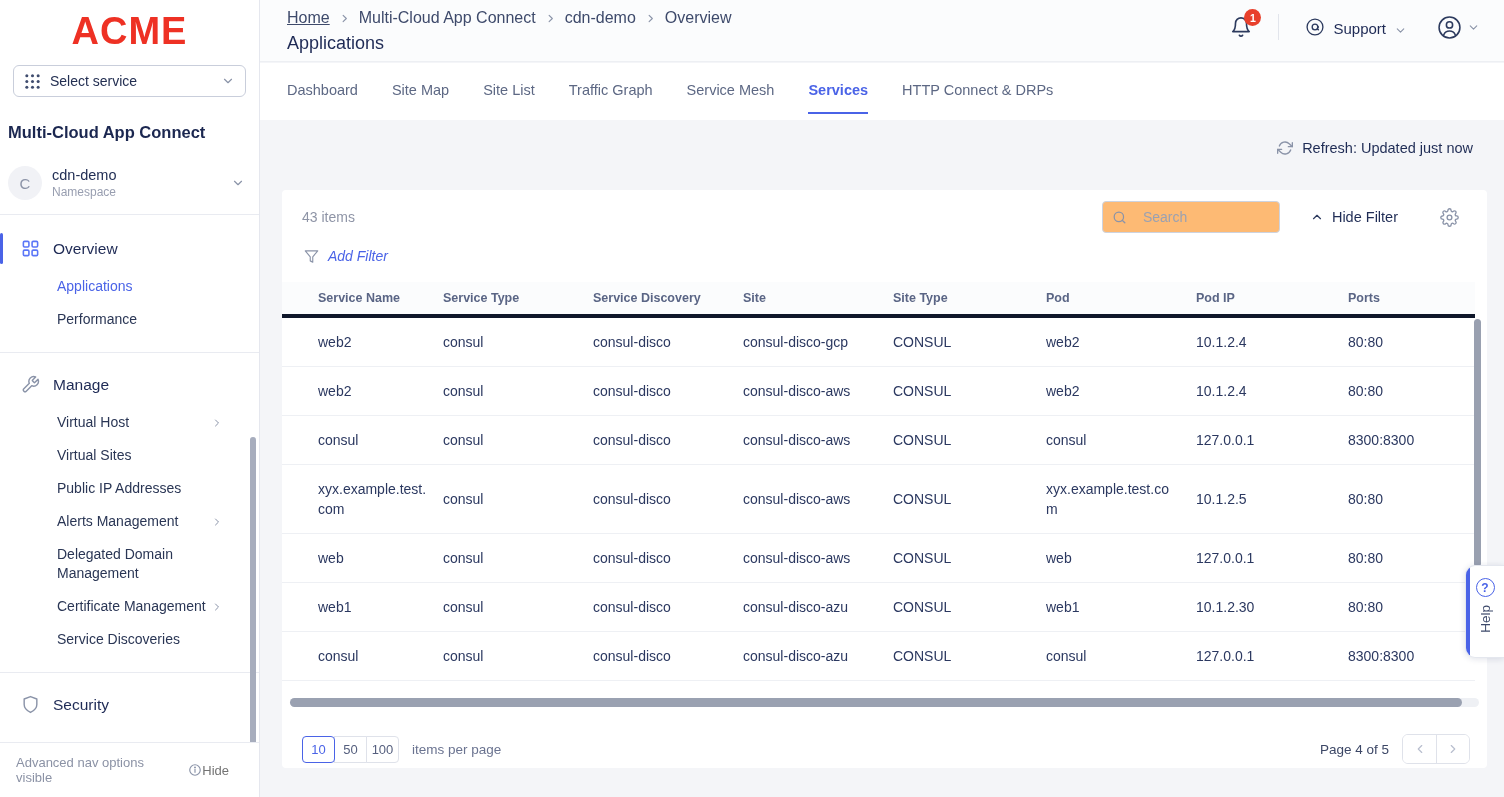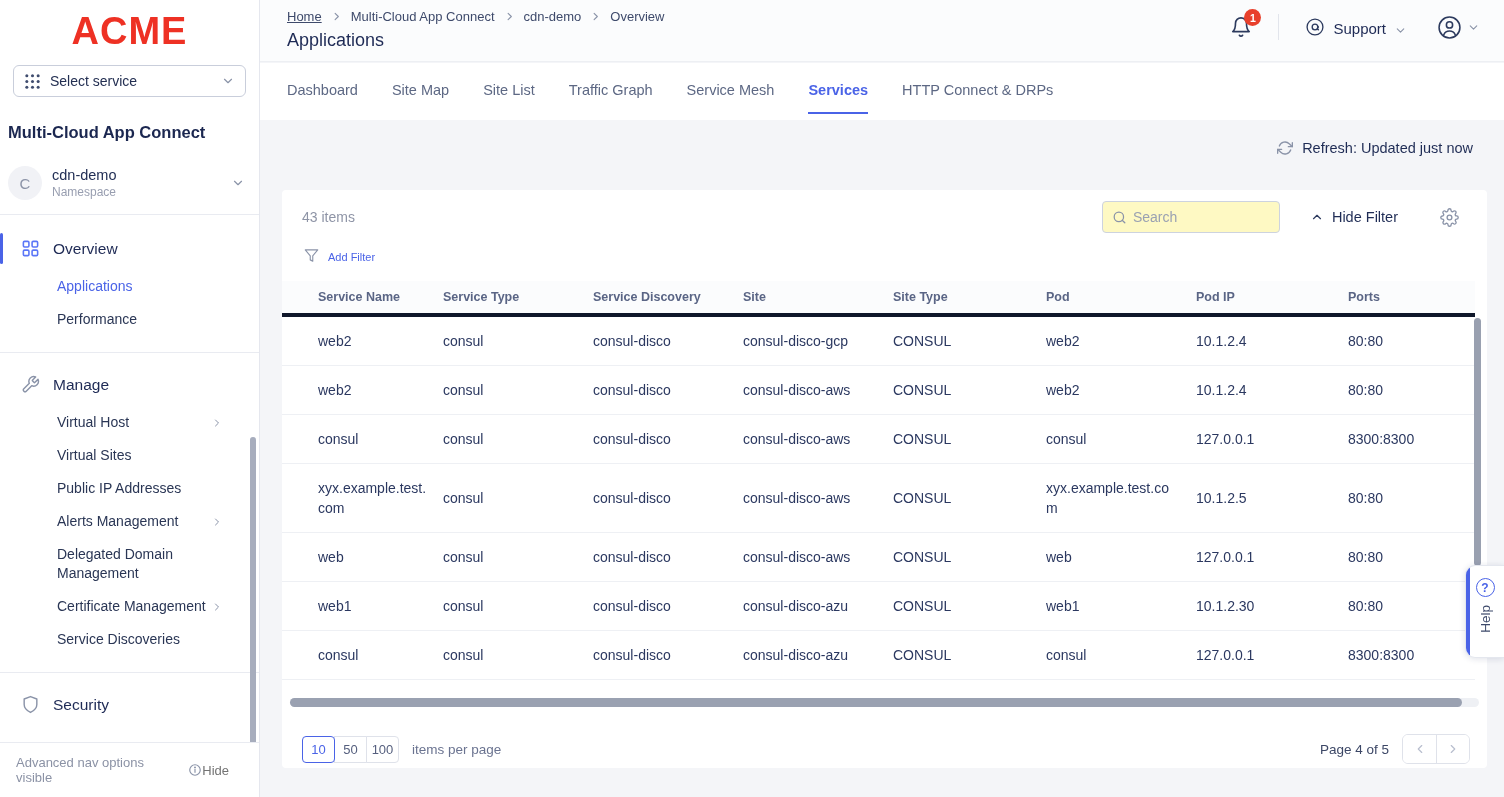--- a/index.html
+++ b/index.html
@@ -41,21 +41,21 @@
   .sb-scroll-thumb { position:absolute; right:3px; top:222px; width:6px; height:348px;
     background:#a7adbd; border-radius:3px; cursor:grab; }
   .sb-footer { border-top:1px solid #e9ebf1; padding:12px 30px 12px 16px; display:flex;
     align-items:center; justify-content:space-between; font-size:13px; color:#8b92a5; }
   .sb-footer .foot-left { display:flex; align-items:center; gap:7px; }
   .sb-footer .hide-link { color:#737373; cursor:pointer; }
 
   
   .main-header { position:absolute; left:260px; top:0; width:1244px; height:62px;
     background:#fbfcfd; border-bottom:1px solid #edeff3; padding:9px 24px 0 27px; }
-  .breadcrumb { display:flex; align-items:center; gap:9px; font-size:13px; color:#3e4a6b; }
+  .breadcrumb { display:flex; align-items:center; gap:9px; font-size:16px; color:#3e4a6b; }
   .breadcrumb .bc-home { text-decoration:underline; cursor:pointer; }
   .breadcrumb .bc-item { cursor:pointer; }
   .page-title { margin-top:6px; font-size:18px; color:#1e2a55; }
   .header-right { position:absolute; right:24px; top:14px; display:flex; align-items:center; }
   .bell-wrap { position:relative; cursor:pointer; margin-right:26px; }
   .badge { position:absolute; top:-7px; right:-9px; min-width:17px; height:17px; border-radius:9px;
     background:#e8402c; color:#fff; font-size:10.5px; font-weight:bold; display:flex;
     align-items:center; justify-content:center; padding:0 4px; }
   .hdr-divider { width:1px; height:26px; background:#e2e5ec; margin-right:26px; }
   .support-group { display:flex; align-items:flex-end; gap:8px; cursor:pointer; margin-right:30px;
@@ -71,29 +71,29 @@
 
   .refresh-row { position:absolute; right:31px; top:140px; display:flex; align-items:center;
     gap:9px; font-size:14.5px; color:#1f2c55; cursor:pointer; }
 
   
   .card { position:absolute; left:282px; top:190px; width:1205px; height:578px; background:#fff;
     border-radius:4px; }
   .card-toolbar { display:flex; align-items:center; padding:11px 28px 0 20px; height:43px; }
   .items-count { flex:1; font-size:14px; color:#8e94a6; }
   .search-box { width:178px; height:32px; border:1px solid #cdd3df; border-radius:4px;
-    display:flex; align-items:center; padding:0 9px; gap:6px; background:#fef9c3; }
+    display:flex; align-items:center; padding:0 9px; gap:16px; background:#fdba74; }
   .search-box input { border:none; outline:none; width:130px; font-size:14px; color:#2b3860;
     font-family:"Liberation Sans",sans-serif; background:transparent; }
   .search-box input::placeholder { color:#9aa1b2; }
   .hide-filter { display:flex; align-items:center; gap:8px; margin-left:30px; font-size:14.5px;
     color:#1f2c55; cursor:pointer; }
   .gear-btn { margin-left:42px; cursor:pointer; }
-  .add-filter { display:flex; align-items:flex-end; gap:9px; margin:15px 0 0 22px;
-    font-size:11px; color:#4a63e7; cursor:pointer; }
+  .add-filter { display:flex; align-items:center; gap:9px; margin:15px 0 0 22px;
+    font-size:14px; color:#4a63e7; cursor:pointer;font-style:italic; }
 
   .table-wrap { margin-top:18px; position:relative; }
   table { border-collapse:collapse; table-layout:fixed; width:1193px; }
   col.c1{width:161px} col.c2{width:150px} col.c3{width:150px} col.c4{width:150px}
   col.c5{width:153px} col.c6{width:150px} col.c7{width:152px} col.c8{width:127px}
   thead th { text-align:left; font-size:12.5px; font-weight:bold; color:#5a6585;
     padding:9px 16px 9px 0; background:#fbfcfd; border-bottom:4px solid #0f172a; }
   thead th:first-child, tbody td:first-child { padding-left:36px; }
   tbody td { font-size:14px; color:#2b3860; padding:14px 16px 14px 0; line-height:20px;
     word-break:break-all; }

